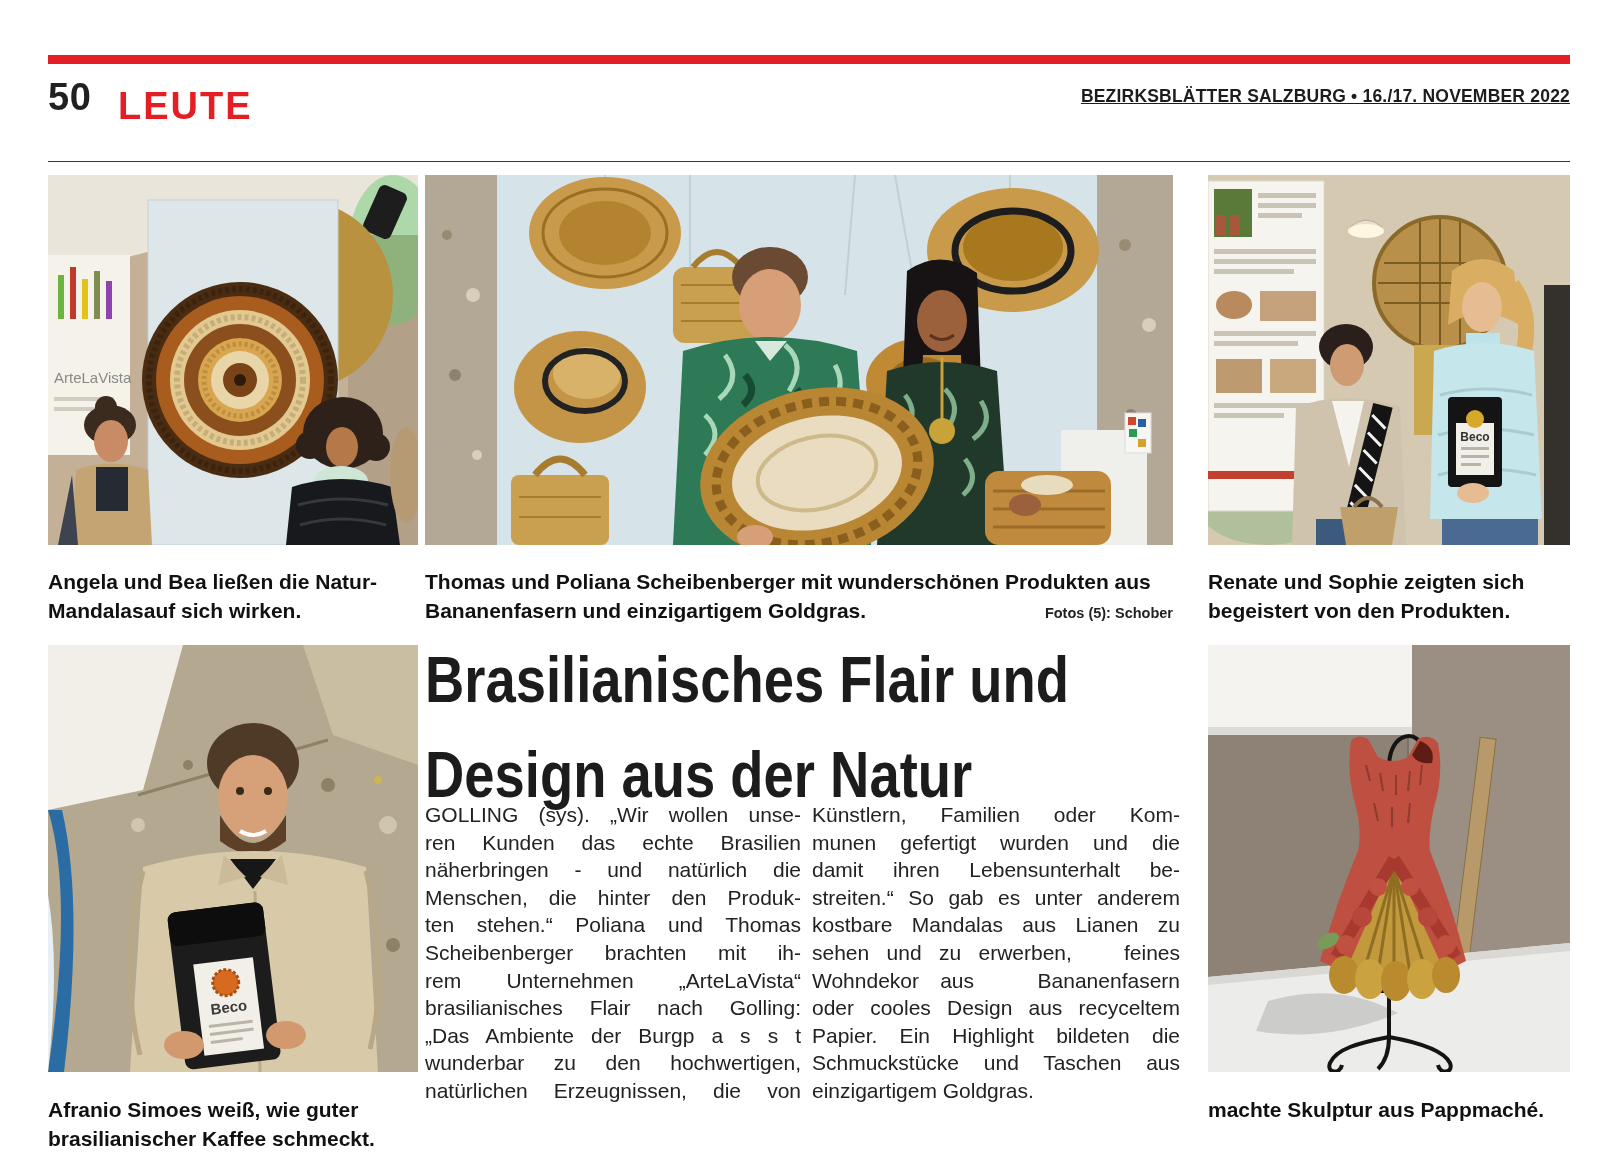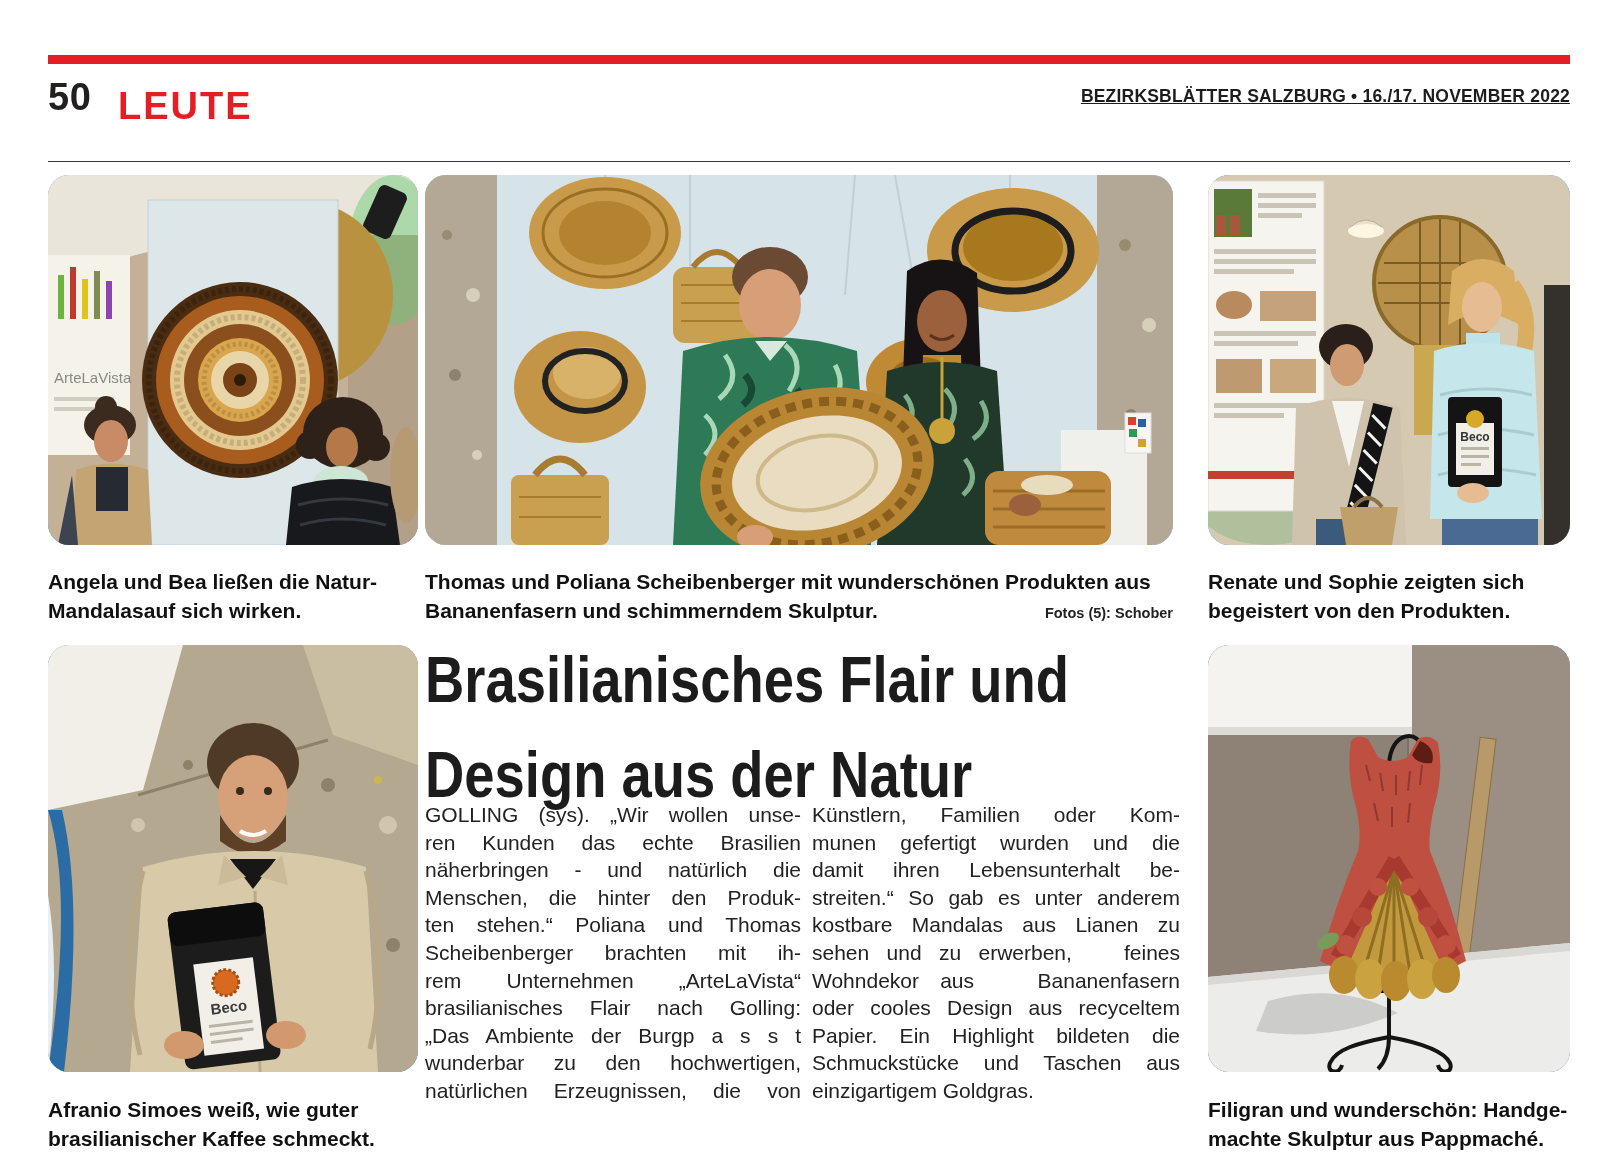--- a/index.html
+++ b/index.html
@@ -6,21 +6,21 @@
   .page{
     position:relative;width:1618px;height:1174px;background:#ffffff;
     font-family:"Liberation Sans","DejaVu Sans",sans-serif;color:#1a1a1a;overflow:hidden;
   }
   .abs{position:absolute;}
   .redbar{left:48px;top:55px;width:1522px;height:9px;background:#e31e24;}
   .pagenum{left:48px;top:76px;font-size:38px;font-weight:bold;color:#221f1f;letter-spacing:.5px;}
   .section{left:118px;top:76px;font-size:38px;font-weight:bold;color:#e31e24;letter-spacing:2px;margin-top:9px;}
   .masthead{right:48px;top:86px;font-size:17.5px;font-weight:bold;color:#1c1c1c;letter-spacing:.2px;text-decoration:underline;}
   .rule{left:48px;top:161px;width:1522px;height:1px;background:#3a3a3a;}
-  .ph{overflow:hidden;background:#0ea5e9;border-radius:21px;}
+  .ph{overflow:hidden;background:#0ea5e9;}
   .ph svg{display:block;width:100%;height:100%;}
   .caption{font-size:21px;font-weight:bold;color:#111;line-height:28.5px;margin-top:16px;}
   .caption .cl{white-space:nowrap;}
   .cap2row{display:flex;align-items:baseline;}
   .credit{margin-left:auto;font-size:14.5px;font-weight:bold;color:#222;white-space:nowrap;}
   .headline{left:425px;top:633px;width:748px;color:#1c1c1c;}
   .headline .hl{font-size:64px;font-weight:bold;line-height:95px;white-space:nowrap;transform:scaleX(.85);transform-origin:0 50%;letter-spacing:0px;}
   .bodycol{font-size:21px;line-height:27.6px;color:#222;}
   .bodycol .bl{text-align:justify;text-align-last:justify;height:27.6px;overflow:hidden;}
   .bodycol .bl.nj{text-align-last:left;}
@@ -256,21 +256,21 @@
     </svg>
   </div>
 
   <div class="abs caption" style="left:48px;top:552px;width:376px;">
     <div class="cl">Angela und Bea ließen die Natur-</div>
     <div class="cl">Mandalasauf sich wirken.</div>
   </div>
   <div class="abs caption" style="left:425px;top:552px;width:748px;">
     <div class="cl">Thomas und Poliana Scheibenberger mit wunderschönen Produkten aus</div>
     <div class="cap2row">
-      <span class="cl">Bananenfasern und schimmerndem Skulptur.</span>
+      <span class="cl">Bananenfasern und einzigartigem Goldgras.</span>
       <span class="credit">Fotos (5): Schober</span>
     </div>
   </div>
   <div class="abs caption" style="left:1208px;top:552px;width:362px;">
     <div class="cl">Renate und Sophie zeigten sich</div>
     <div class="cl">begeistert von den Produkten.</div>
   </div>
 
   <div class="abs ph" style="left:48px;top:645px;width:370px;height:427px;">
     <svg viewBox="0 0 370 427">
@@ -427,17 +427,16 @@
           <ellipse cx="162" cy="334" rx="15" ry="20" fill="#caa23f"></ellipse>
           <ellipse cx="188" cy="336" rx="15" ry="20" fill="#b98a2e"></ellipse>
           <ellipse cx="214" cy="334" rx="15" ry="20" fill="#caa23f"></ellipse>
           <ellipse cx="238" cy="330" rx="14" ry="18" fill="#b98a2e"></ellipse>
         </g>
       </g>
     </svg>
   </div>
 
   <div class="abs caption" style="left:1208px;top:1080px;width:380px;">
-    <div class="cl">Filigran und wunderschön: Handge-</div>
     <div class="cl">machte Skulptur aus Pappmaché.</div>
   </div>
 
 </div>
 
 </body></html>

